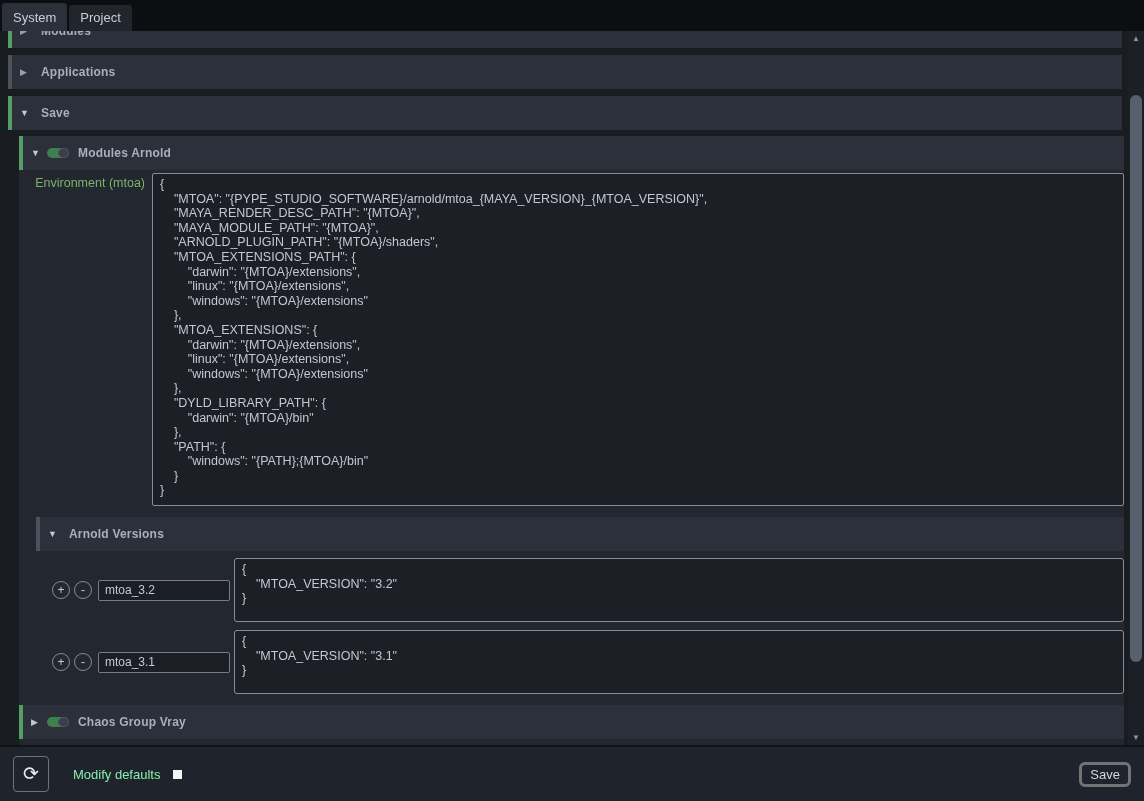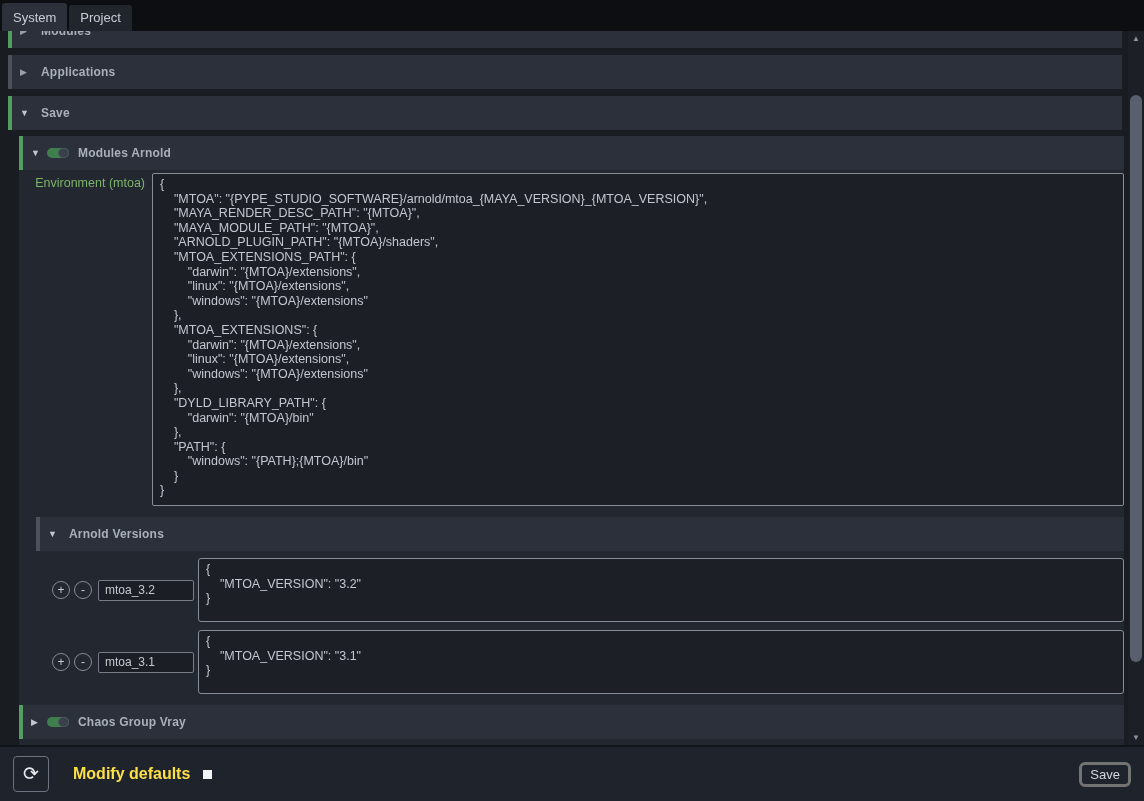--- a/index.html
+++ b/index.html
@@ -35,36 +35,36 @@
   .tools-wrap .section-header.indented { margin-left:17px; }
 
   .env-row { display:flex; align-items:flex-start; margin-top:3px; margin-bottom:11px; }
   .env-label { width:129px; flex:none; text-align:right; padding-right:3px; padding-top:3px; font-size:12.5px; color:#7cb369; }
   .code-box { flex:1; margin-left:4px; background:#1c2026; border:1px solid #878d97; border-radius:2px; color:#c2c7d0; font-size:12.5px; line-height:14.6px; padding:3px 7px; white-space:pre; overflow:hidden; }
   .code-env { height:333px; }
 
   .ver-row { display:flex; align-items:center; margin-left:17px; margin-bottom:8px; }
   .ver-controls { display:flex; align-items:center; padding-left:16px; flex:none; }
   .round-btn { width:18px; height:18px; border-radius:50%; border:1px solid #858b95; background:transparent; color:#c6ccd4; font-size:12px; line-height:15px; text-align:center; margin-right:4px; cursor:default; }
-  .ver-key { width:96px; height:21px; background:#1b1f25; border:1px solid #777d88; border-radius:2px; color:#c4c9d1; font-size:12px; padding:2px 6px; margin-left:2px; outline:none; }
+  .ver-key { width:132px; height:21px; background:#1b1f25; border:1px solid #777d88; border-radius:2px; color:#c4c9d1; font-size:12px; padding:2px 6px; margin-left:2px; outline:none; }
   .code-ver { height:64px; margin-left:4px; border-radius:3px; }
   .mb11 { margin-bottom:11px; }
   .mb6 { margin-bottom:6px; }
   .mb7 { margin-bottom:7px; }
 
   
   .vscroll { width:16px; flex:none; background:#1c1f26; position:relative; }
   .scroll-btn { height:15px; display:flex; align-items:center; justify-content:center; font-size:8px; color:#8e949e; }
   .scroll-btn.bottom { position:absolute; bottom:0; left:0; right:0; }
   .thumb { position:absolute; left:2px; top:64px; width:12px; height:567px; background:#59606d; border-radius:6px; }
 
   
   .footer { height:56px; flex:none; background:#1f232b; border-top:2px solid #101317; display:flex; align-items:center; padding:0 13px; }
   .refresh-btn { width:36px; height:36px; border:1px solid #6b7280; border-radius:4px; background:transparent; color:#e9ebef; font-size:19px; line-height:32px; text-align:center; cursor:default; }
-  .modify-label { margin-left:24px; font-size:16px; color:#fde047;font-weight:bold; }
+  .modify-label { margin-left:24px; font-size:13px; color:#86efac; }
   .modify-check { width:9px; height:9px; background:#f2f4f6; margin-left:13px; }
   .spacer { flex:1; }
   .save-btn { min-width:38px; height:25px; border:3px solid #737373; border-radius:6px; background:transparent; color:#d3d7dd; font-size:13px; padding:0 8px; cursor:default; }
 </style>
 </head>
 <body>
 
 <div class="app">
 
   <div class="tabbar">

